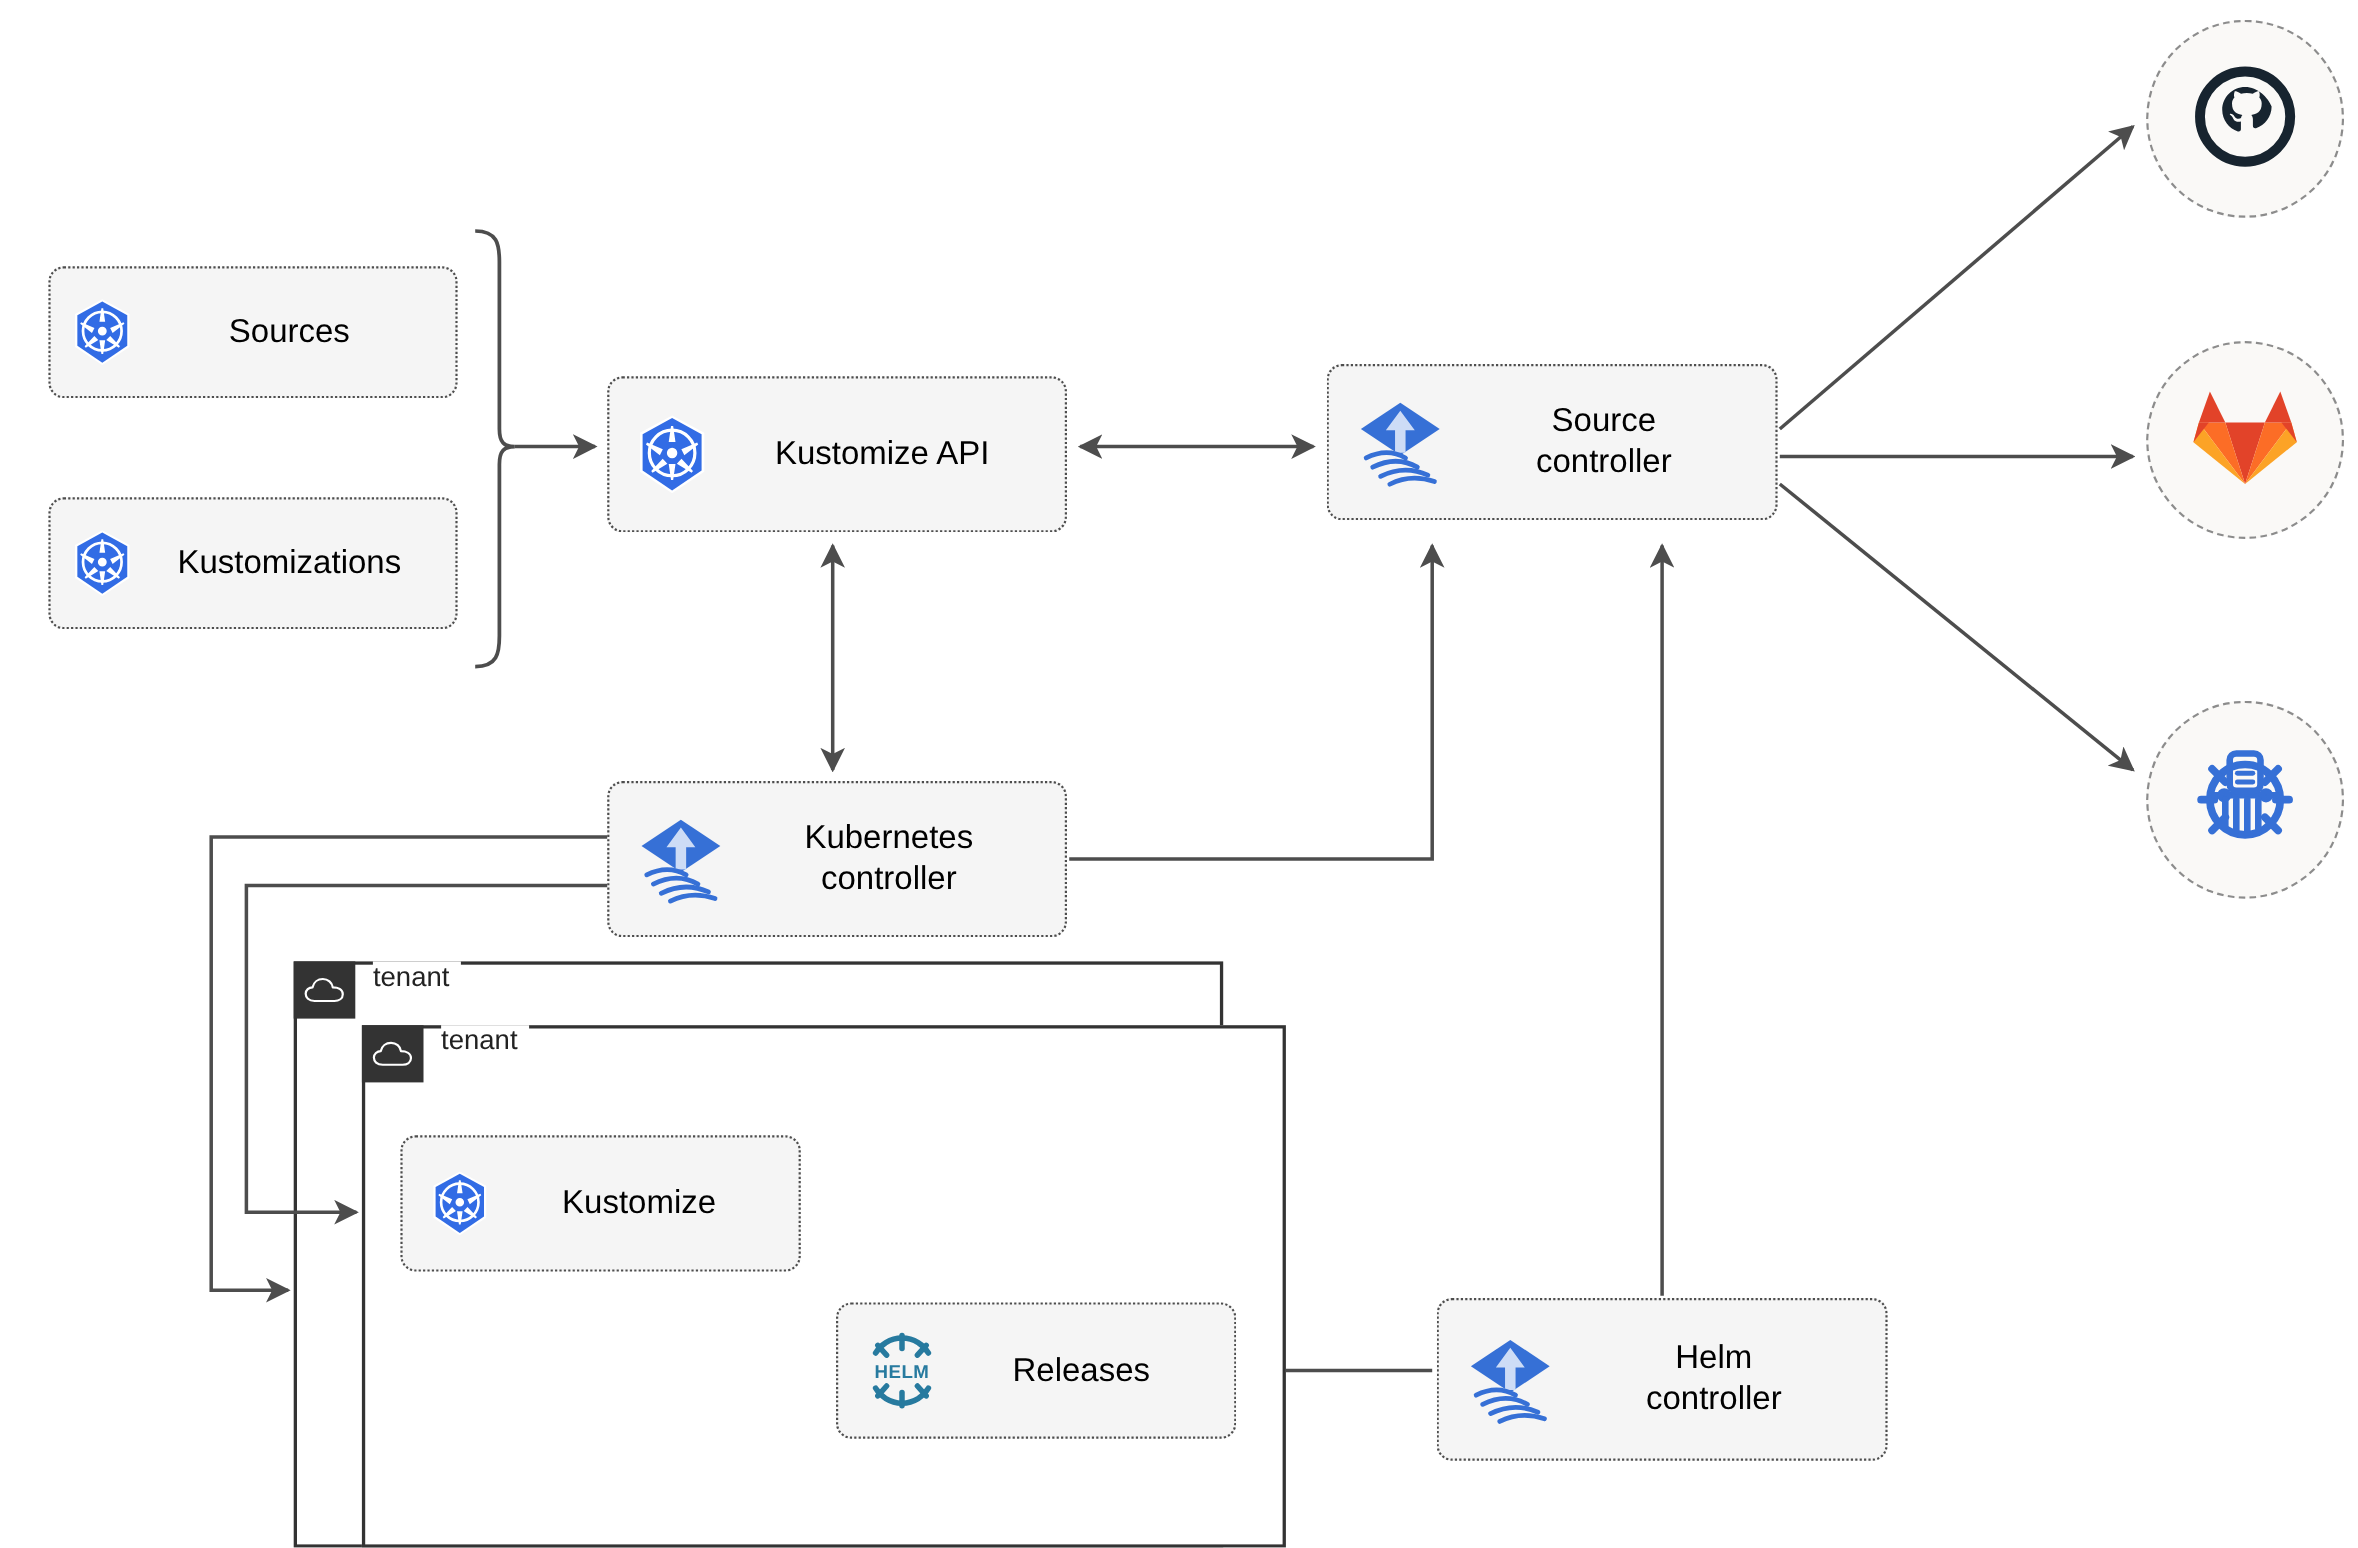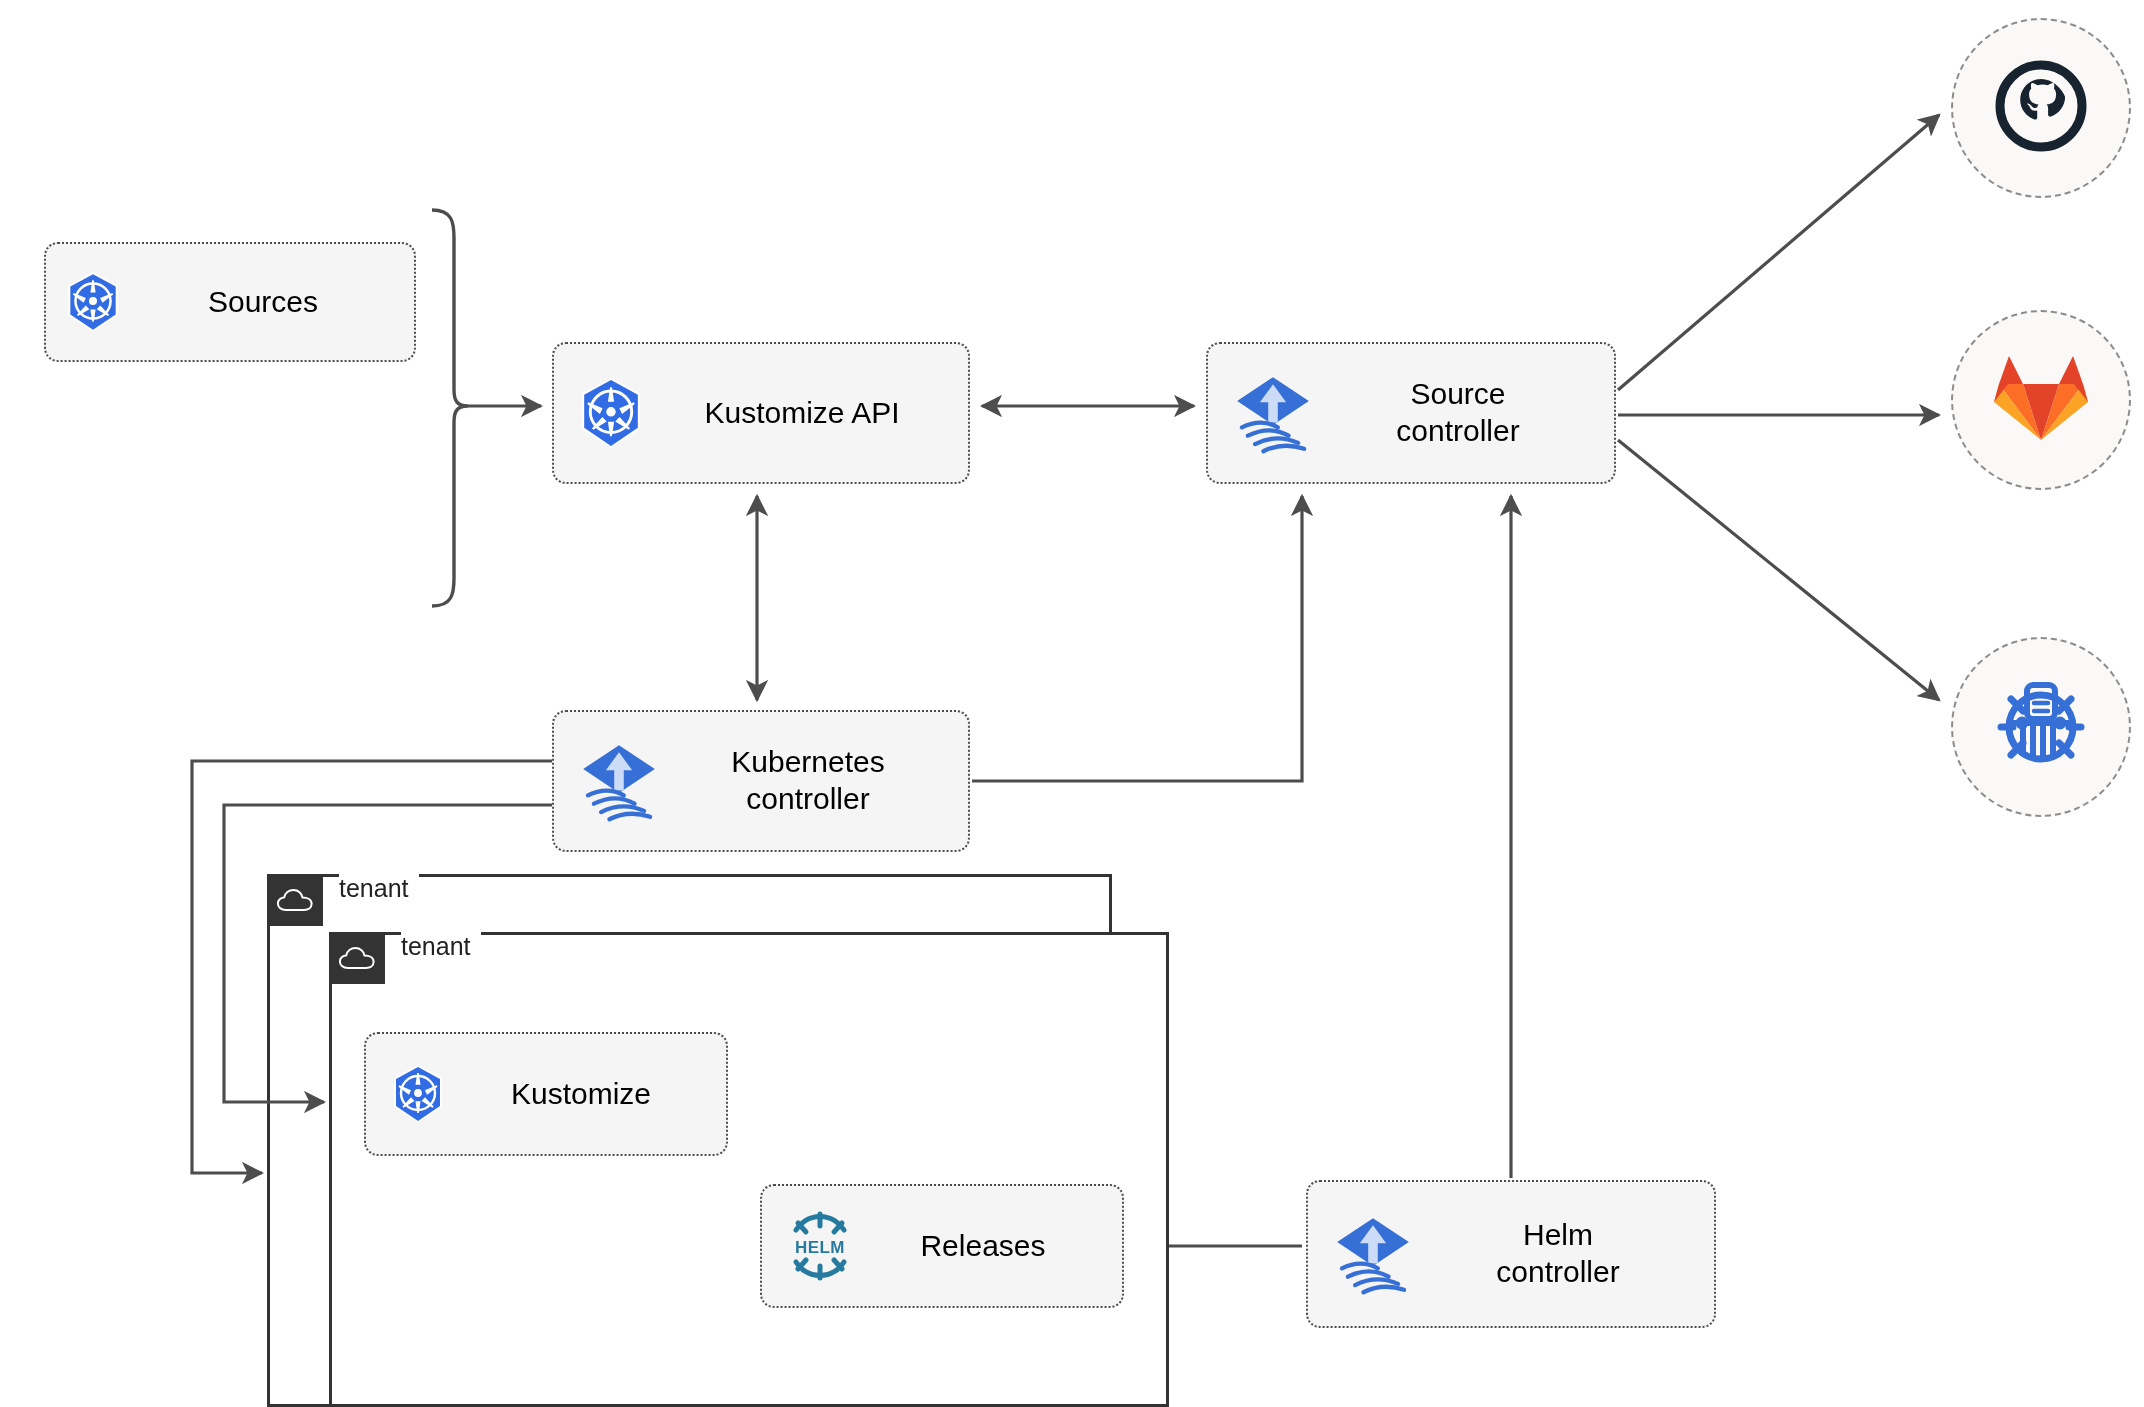--- a/index.html
+++ b/index.html
@@ -42,21 +42,21 @@
     font-size: 30px;
     line-height: 1.22;
     white-space: pre-line;
     padding-right: 8px;
   }
 
   
   #node-sources      { left: 20px;   top: 242px;  width: 372px; height: 120px; padding: 0 6px 0 14px; }
   #node-kustomizations{ left: 20px;  top: 452px;  width: 372px; height: 120px; padding: 0 6px 0 14px; }
   #node-k8s-api      { left: 528px;  top: 342px;  width: 418px; height: 142px; padding: 0 6px 0 18px; }
-  #node-source-ctrl  { left: 1182px; top: 342px;  width: 410px; height: 142px; padding: 0 6px 0 22px; }
+  #node-source-ctrl  { left: 1182px; top: 331px;  width: 410px; height: 142px; padding: 0 6px 0 22px; }
   #node-kustomize-ctrl{left: 528px;  top: 710px;  width: 418px; height: 142px; padding: 0 6px 0 22px; }
   #node-helm-ctrl    { left: 1282px; top: 1180px; width: 410px; height: 148px; padding: 0 6px 0 22px; }
 
   
   #node-namespaces { left: 340px; top: 1032px; width: 364px; height: 124px; padding: 0 6px 0 20px; }
   #node-rbac       { left: 736px; top: 1032px; width: 364px; height: 124px; padding: 0 6px 0 20px; }
   #node-crds       { left: 340px; top: 1184px; width: 364px; height: 124px; padding: 0 6px 0 20px; }
   #node-releases   { left: 736px; top: 1184px; width: 364px; height: 124px; padding: 0 6px 0 20px; }
 
   
@@ -193,20 +193,39 @@
           <path d="M51 24 L40 28.6 L41.4 31.5 Z"></path>
           <path d="M17 45 L25 36.5 L27.2 38.8 Z"></path>
           <path d="M47 45 L39 36.5 L36.8 38.8 Z"></path>
           <circle cx="32" cy="31" r="17" fill="none" stroke-width="2.4"></circle>
         </g>
       </svg>
     </span>
     <span class="node-label">Sources</span>
   </div>
 
+  <div class="node" id="node-kustomizations">
+    <span class="icon-slot">
+      <svg width="66" height="66" viewBox="0 0 64 64">
+        <polygon points="32,3 56,16 56,45 32,61 8,45 8,16" fill="#ffffff"></polygon>
+        <polygon points="32,5 54,17 54,44 32,59 10,44 10,17" fill="#326ce5"></polygon>
+        <g fill="#ffffff" stroke="#ffffff" stroke-width="1.6">
+          <circle cx="32" cy="31" r="3.1"></circle>
+          <path d="M32 11 L33.6 22 L30.4 22 Z"></path>
+          <path d="M32 51 L33.6 40 L30.4 40 Z"></path>
+          <path d="M13 24 L24 28.6 L22.6 31.5 Z"></path>
+          <path d="M51 24 L40 28.6 L41.4 31.5 Z"></path>
+          <path d="M17 45 L25 36.5 L27.2 38.8 Z"></path>
+          <path d="M47 45 L39 36.5 L36.8 38.8 Z"></path>
+          <circle cx="32" cy="31" r="17" fill="none" stroke-width="2.4"></circle>
+        </g>
+      </svg>
+    </span>
+    <span class="node-label">Kustomizations</span>
+  </div>
 
   <div class="node" id="node-k8s-api">
     <span class="icon-slot">
       <svg width="78" height="78" viewBox="0 0 64 64">
         <polygon points="32,3 56,16 56,45 32,61 8,45 8,16" fill="#ffffff"></polygon>
         <polygon points="32,5 54,17 54,44 32,59 10,44 10,17" fill="#326ce5"></polygon>
         <g fill="#ffffff" stroke="#ffffff" stroke-width="1.6">
           <circle cx="32" cy="31" r="3.1"></circle>
           <path d="M32 11 L33.6 22 L30.4 22 Z"></path>
           <path d="M32 51 L33.6 40 L30.4 40 Z"></path>

